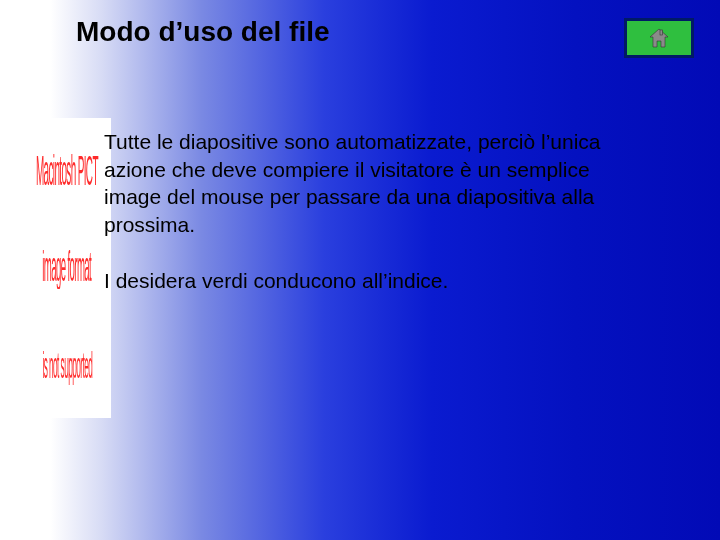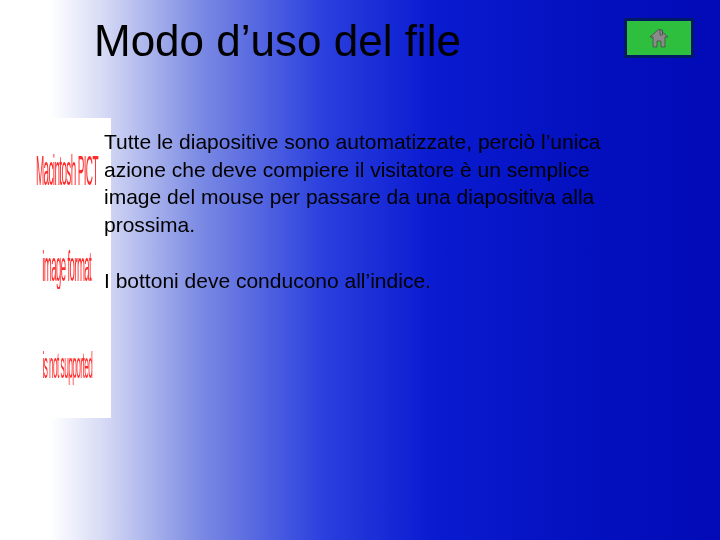--- a/index.html
+++ b/index.html
@@ -5,23 +5,23 @@
   * { margin: 0; padding: 0; box-sizing: border-box; }
   html, body { width: 720px; height: 540px; overflow: hidden; }
   .slide {
     width: 720px; height: 540px;
     background: linear-gradient(90deg, #ffffff 0%, #ffffff 7%, #d8dcf5 14%, #7a89e3 28%, #2a3fde 45%, #0a1bd0 60%, #0411c0 80%, #020ab6 100%);
     position: relative;
     font-family: Arial, Helvetica, sans-serif;
   }
   .title {
     position: absolute;
-    top: 16px; left: 94px;
-    font-size: 44px;
-    font-weight: 400;
+    top: 16px; left: 76px;
+    font-size: 28px;
+    font-weight: 700;
     color: #000;
     letter-spacing: 0px;
   }
   .home-btn {
     position: absolute;
     top: 18px; right: 26px;
     width: 70px; height: 40px;
     background: #2fbf3f;
     border: 3px solid #001a66;
     display: flex;
@@ -76,16 +76,16 @@
   </div>
 
   <div class="side-img">
     <div class="st-l1">Macintosh PICT</div>
     <div class="st-l2">image format</div>
     <div class="st-l4">is not supported</div>
   </div>
 
   <div class="body-text">
     <p>Tutte le diapositive sono automatizzate, perciò l’unica azione che deve compiere il visitatore è un semplice image del mouse per passare da una diapositiva alla prossima.</p>
-    <p>I bottoni deve conducono all’indice.</p>
+    <p>I desidera verdi conducono all’indice.</p>
   </div>
 
 </div>
 
 </body></html>

